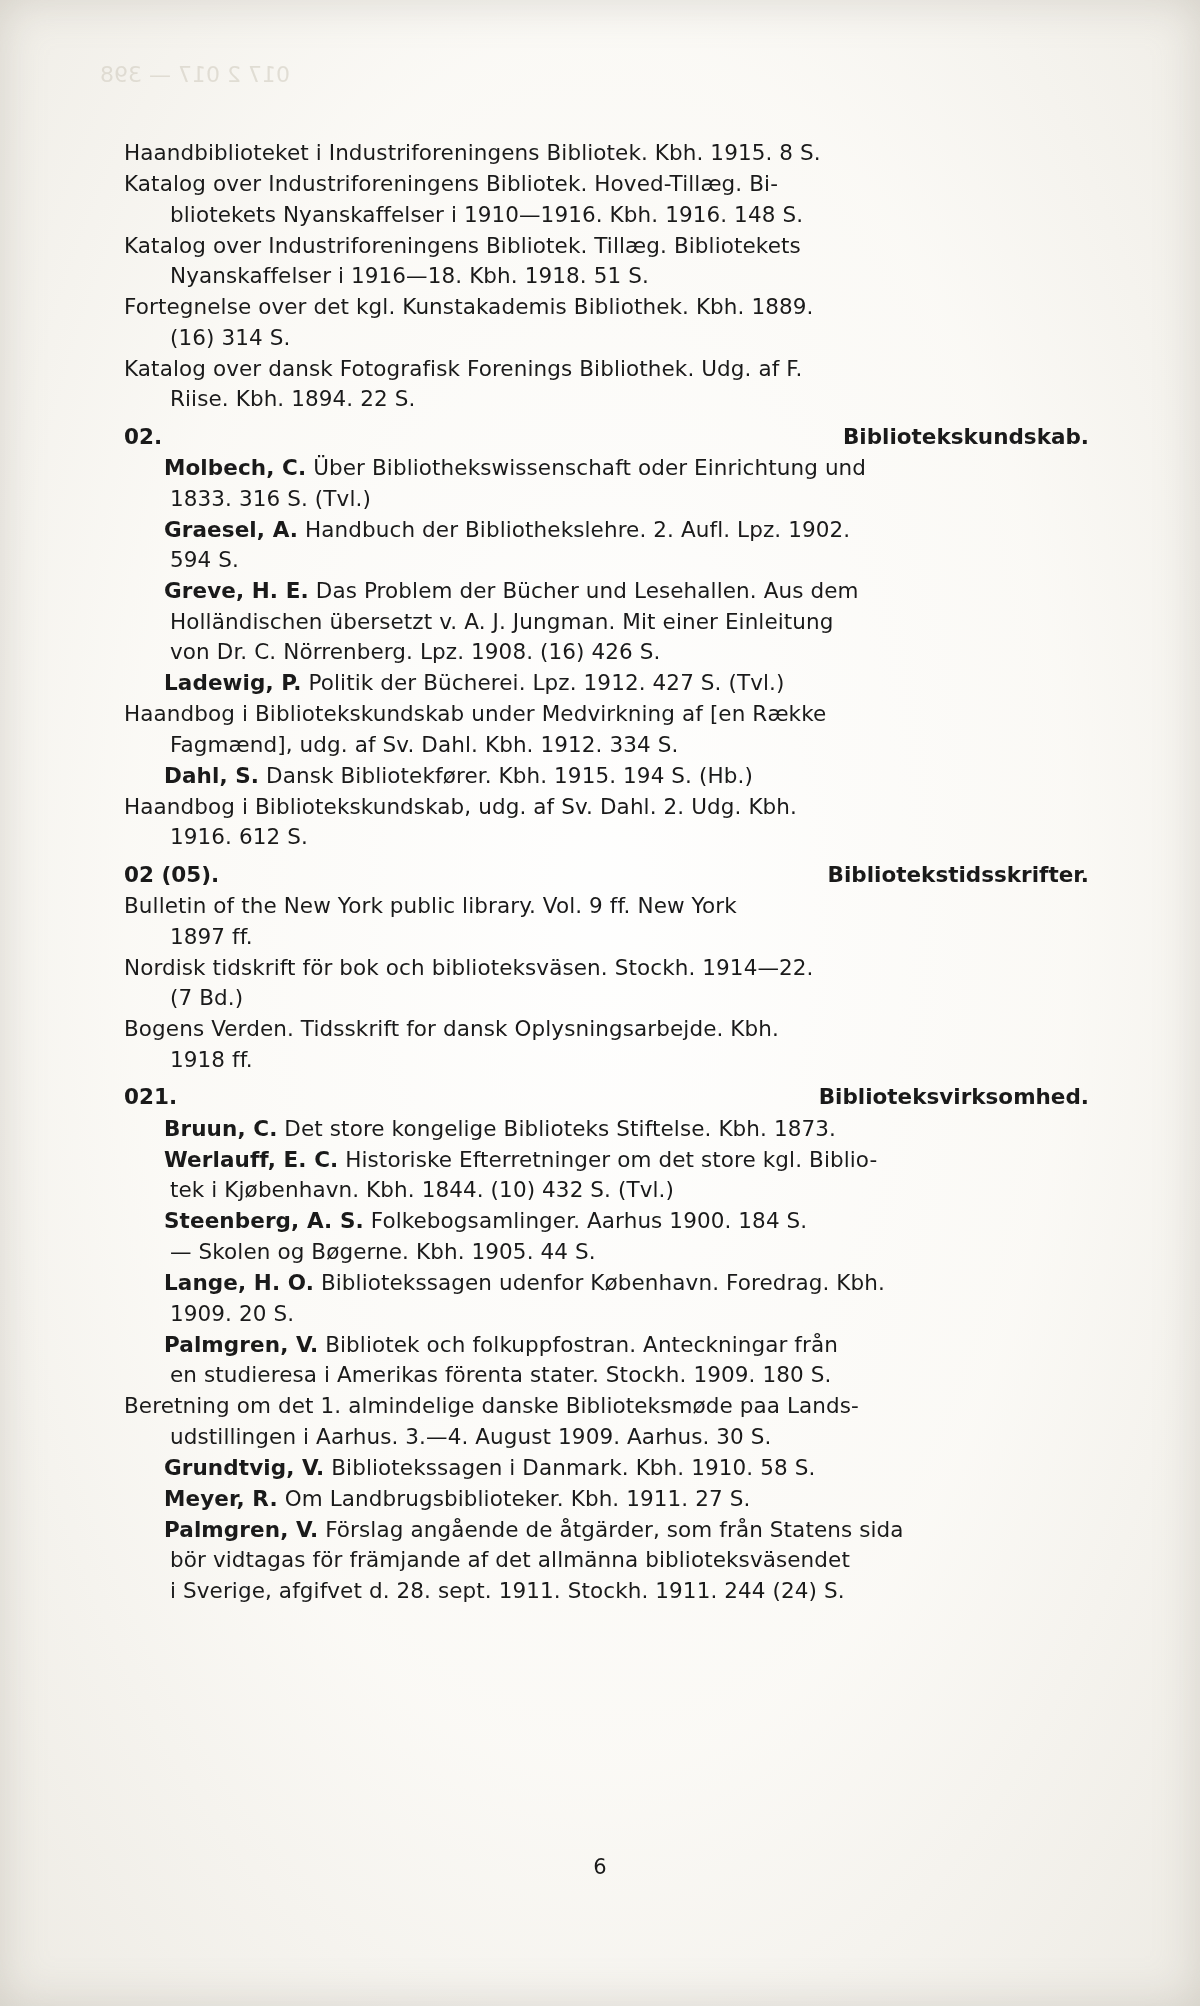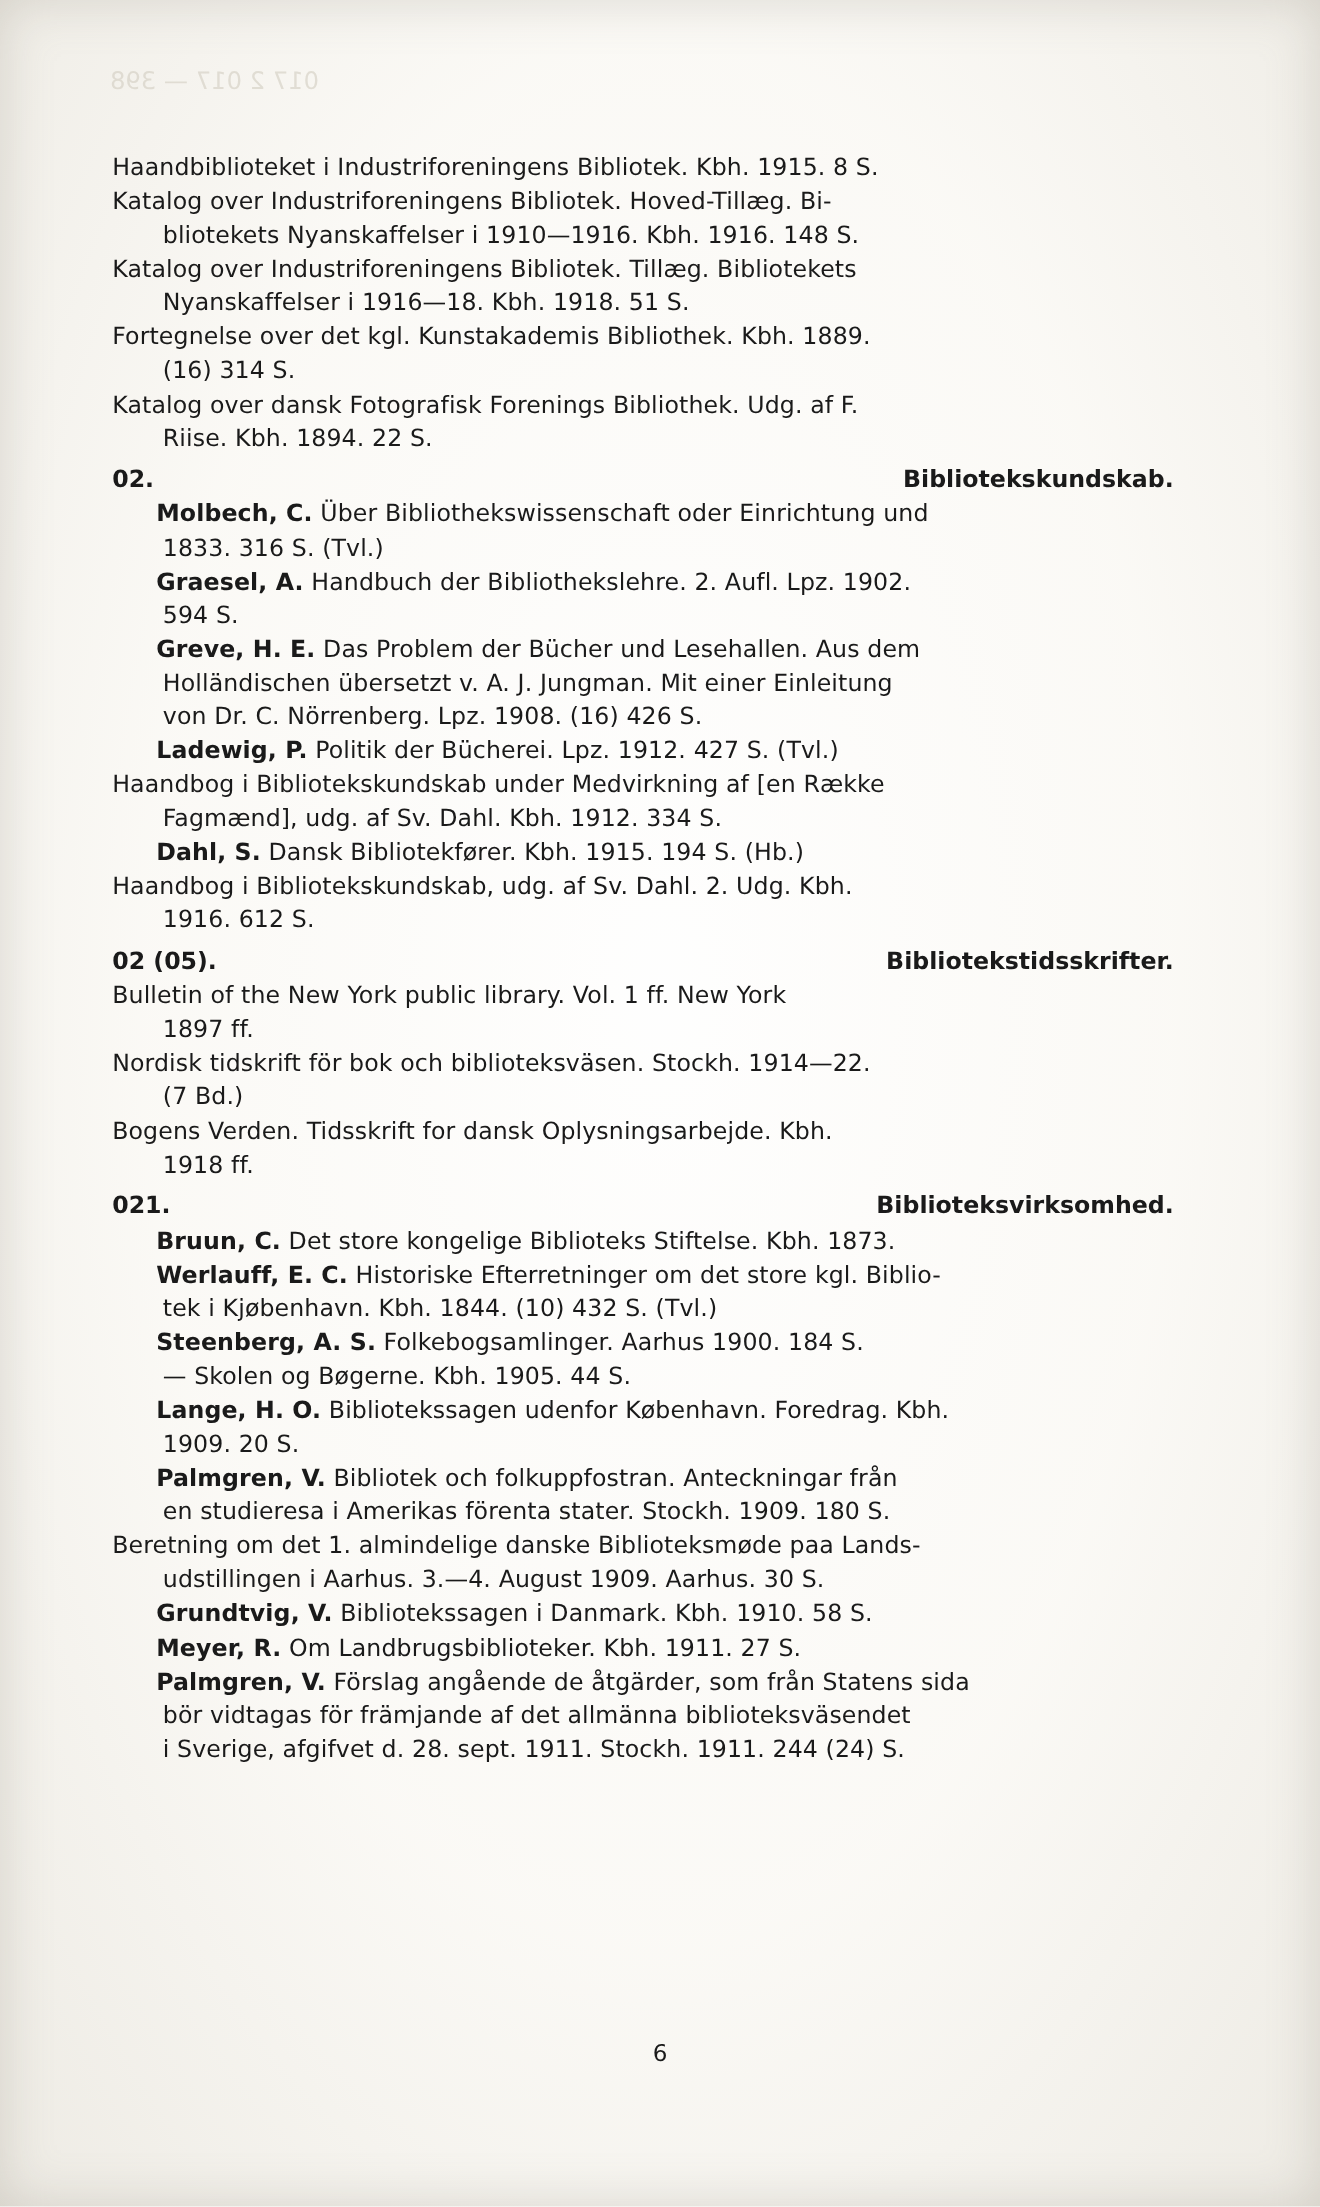--- a/index.html
+++ b/index.html
@@ -42,21 +42,21 @@
     opacity: 0.55;
     font-family: "DejaVu Sans", sans-serif;
     white-space: nowrap;
     transform: scaleX(-1);
     pointer-events: none;
     user-select: none;
   }
   .content {
     position: absolute;
     top: 138px;
-    left: 102px;
+    left: 124px;
     width: 965px;
   }
   .entry {
     font-size: 21.5px;
     line-height: 30.5px;
     margin: 0 0 0.5px 0;
     text-indent: 0;
     letter-spacing: 0.1px;
   }
   .entry .ind {
@@ -161,21 +161,21 @@
       <span>Haandbog i Bibliotekskundskab, udg. af Sv. Dahl.  2. Udg.  Kbh.</span>
       <span class="ind">1916.  612 S.</span>
     </div>
 
     <div class="sec">
       <span class="num">02 (05).</span>
       <span class="title">Bibliotekstidsskrifter.</span>
     </div>
 
     <div class="entry">
-      <span>Bulletin of the New York public library.  Vol. 1 ff.  New York</span>
+      <span>Bulletin of the New York public library.  Vol. 9 ff.  New York</span>
       <span class="ind">1897 ff.</span>
     </div>
 
     <div class="entry">
       <span>Nordisk tidskrift för bok och biblioteksväsen.  Stockh. 1914—22.</span>
       <span class="ind">(7 Bd.)</span>
     </div>
 
     <div class="entry">
       <span>Bogens Verden.  Tidsskrift for dansk Oplysningsarbejde.  Kbh.</span>

